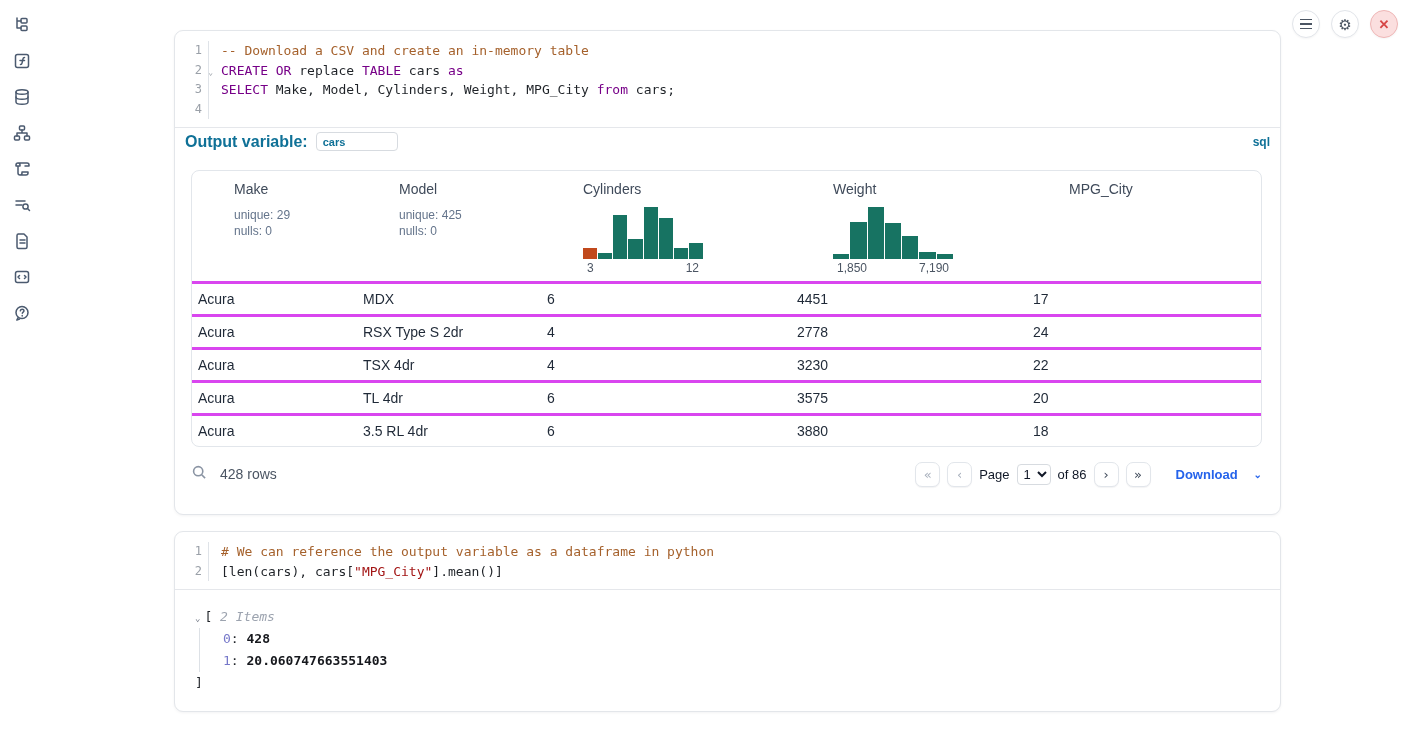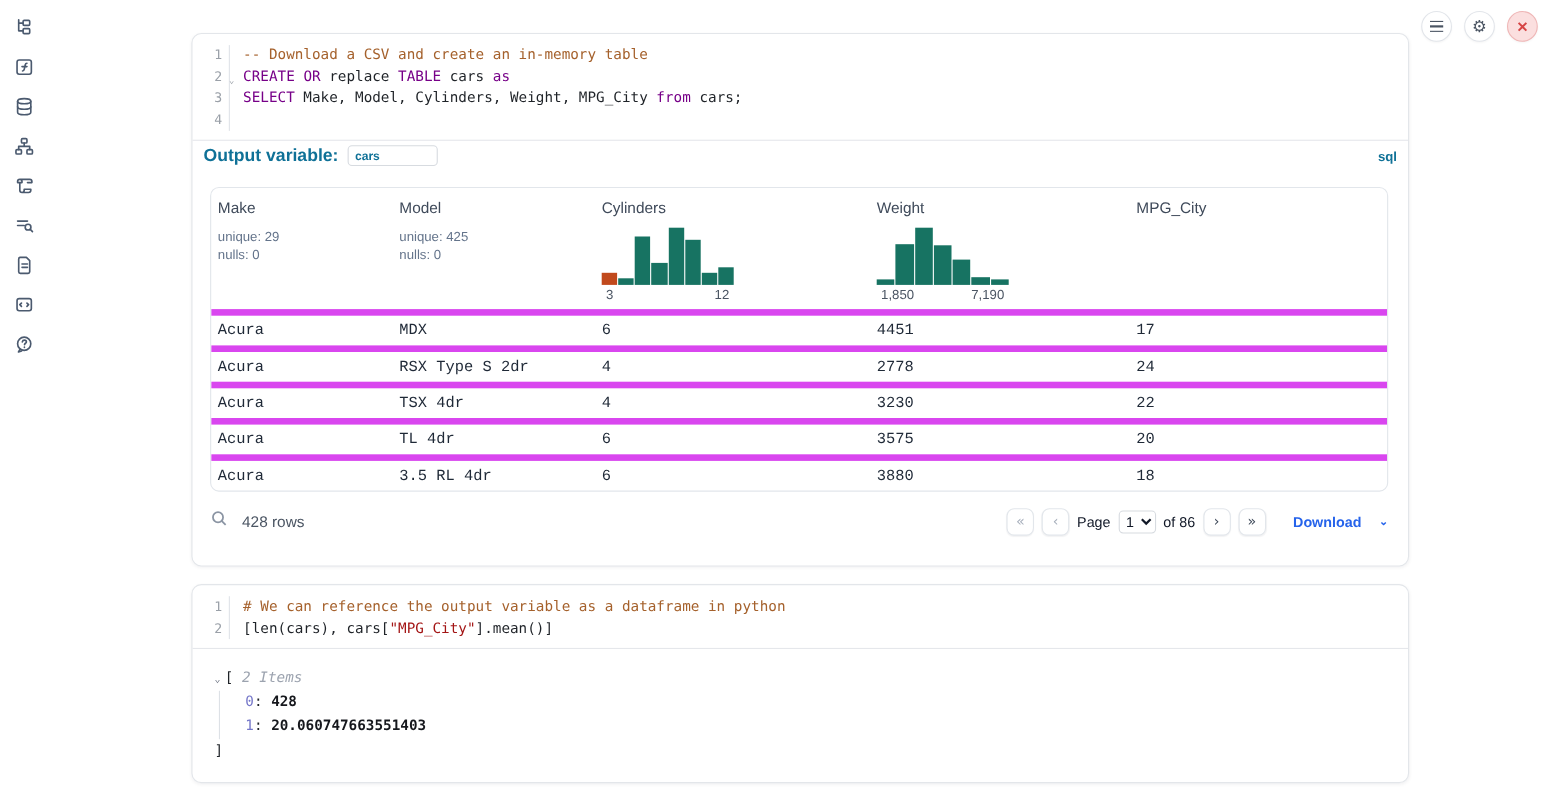--- a/index.html
+++ b/index.html
@@ -46,32 +46,32 @@
   .outvar-bar { display:flex; align-items:center; border-top:1px solid #e5e7eb;
     padding:4px 10px; height:28px; }
   .outvar-label { font-size:16px; font-weight:bold; color:#0f7197; margin-right:8px; }
   .outvar-input { width:82px; height:19px; border:1px solid #d7dbe0; border-radius:4px;
     font-size:11px; font-weight:bold; color:#0f7197; padding:0 6px;
     font-family:"Liberation Sans", sans-serif; }
   .lang-badge { margin-left:auto; font-size:12px; font-weight:bold; color:#0f7197; }
 
   
   .table-wrap { margin:15px 18px 0 16px; border:1px solid #e2e6eb; border-radius:8px; overflow:hidden; }
-  .thead { display:grid; grid-template-columns:165px 184px 250px 236px auto; padding-top:10px; }
+  .thead { display:grid; grid-template-columns:165px 184px 250px 236px auto; padding-top:10px;margin-left:36px; }
   .th { padding-left:6px; }
   .th-name { font-size:14px; color:#3f4a5a; margin-bottom:10px; cursor:pointer; }
   .th-meta { font-size:12px; color:#64748b; line-height:16px; }
   .hist { width:120px; margin-top:4px; }
   .hist-bars { display:flex; align-items:flex-end; gap:1px; height:52px; }
   .hist-bar { flex:1; background:#177362; }
   .hist-bar.hot { background:#c1491c; }
   .hist-axis { display:flex; justify-content:space-between; padding:2px 4px 6px 4px;
     font-size:12px; color:#4b5563; }
   .trow { display:grid; grid-template-columns:165px 184px 250px 236px auto;
-    border-top:6px solid #d946ef; height:33px; align-items:center;font-family:Liberation Mono, monospace; }
+    border-top:3px solid #d946ef; height:33px; align-items:center; }
   .td { padding-left:6px; font-size:14px; color:#1f2937; }
 
   .table-footer { display:flex; align-items:center; margin:12px 18px 0 16px; height:30px; }
   .search-ico svg { stroke:#8a94a3; fill:none; stroke-width:1.6; }
   .rowcount { font-size:14px; color:#4b5563; margin-left:12px; }
   .pager { margin-left:auto; display:flex; align-items:center; gap:7px; }
   .pg-btn { width:25px; height:25px; border:1px solid #e2e6eb; border-radius:7px; background:#fff;
     display:flex; align-items:center; justify-content:center; font-size:13px; cursor:pointer;
     box-shadow:0 1px 1px rgba(15,23,42,.05); color:#3f4a5a; font-family:"DejaVu Sans", sans-serif; }
   .pg-btn.dis { color:#a7afbc; }

